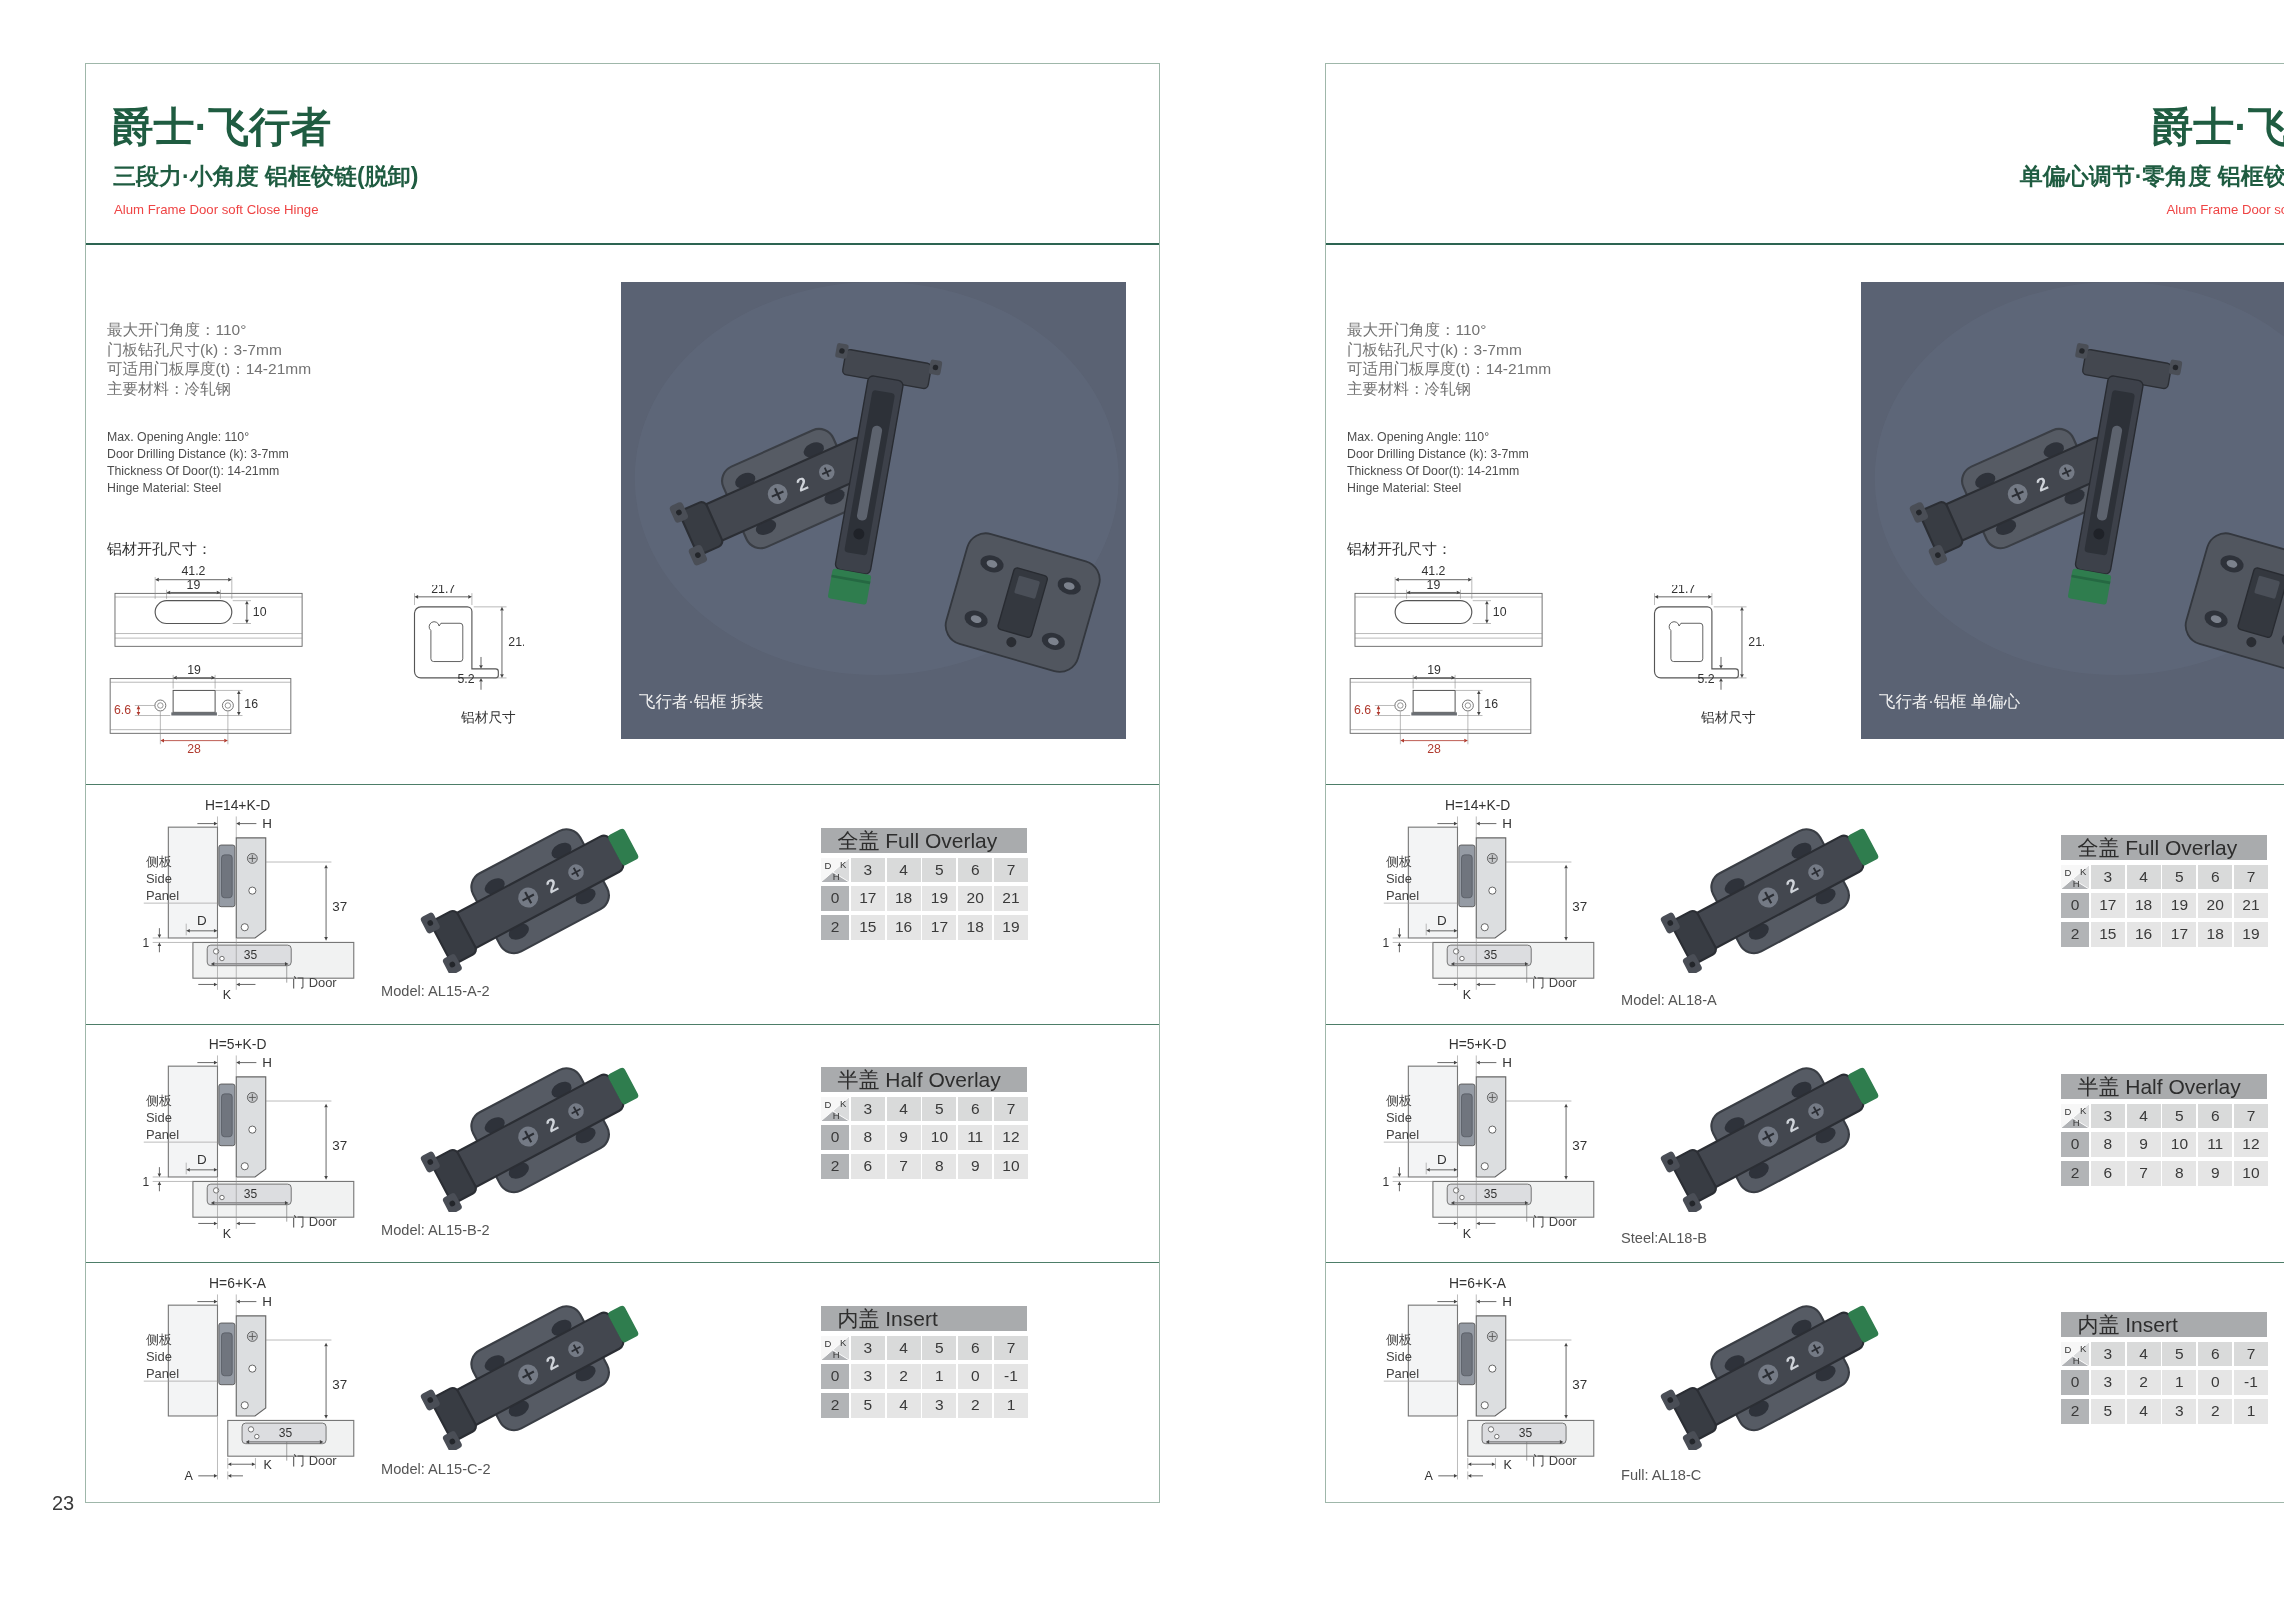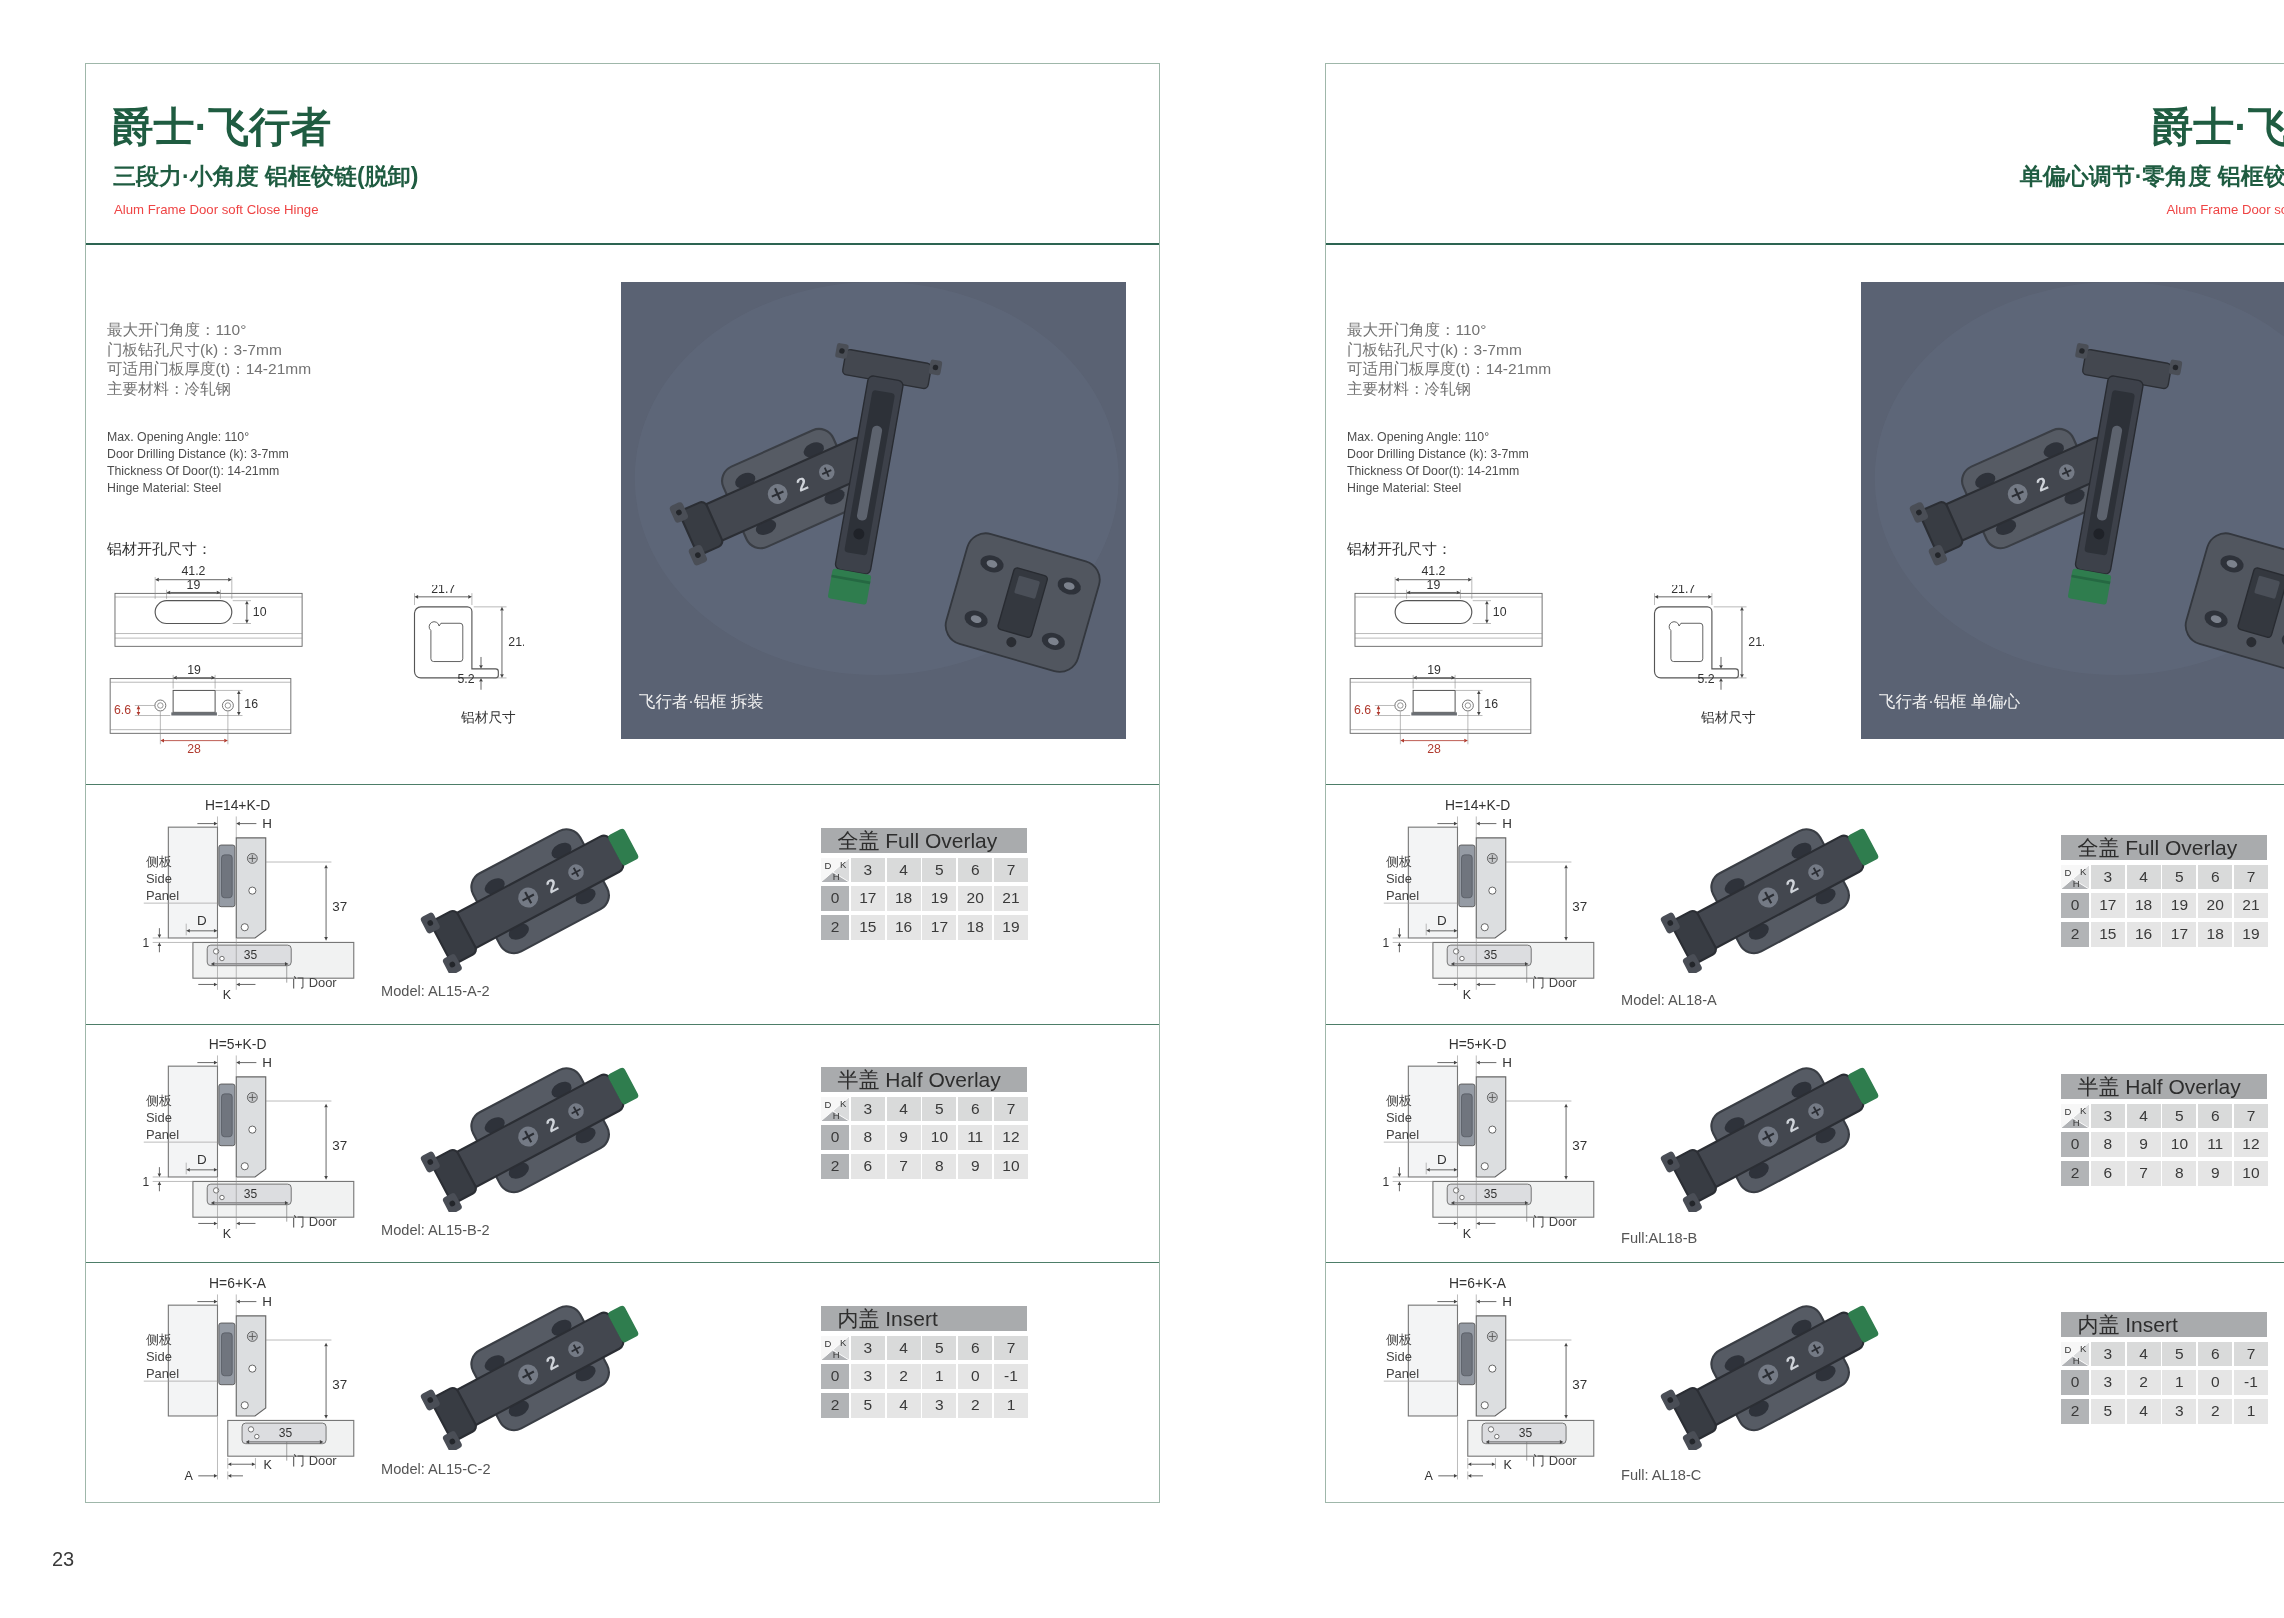--- a/index.html
+++ b/index.html
@@ -37,21 +37,21 @@
              line-height:25px;padding-left:16.4px;box-sizing:border-box;}
   .tbl-grid{margin-top:4.6px;display:grid;grid-template-columns:28px repeat(5,34px);
             grid-template-rows:24px 25px 25px;gap:4.1px 1.8px;}
   .tbl-colhead,.tbl-rowhead,.tbl-cell{display:flex;align-items:center;justify-content:center;
             font-size:15.5px;color:#3a3a3a;}
   .tbl-colhead{background:#d9dada;}
   .tbl-rowhead{background:#b2b4b6;}
   .tbl-cell{background:#e5e5e5;text-align:right;}
   .tbl-corner{background:#fff;}
   .pageno{position:absolute;font-size:20px;color:#3a3a3a;}
-  .pageno.p23{left:52px;top:1548px;text-align:right;}
+  .pageno.p23{left:52px;top:1492px;text-align:right;}
 </style>
 </head>
 <body>
 
 <div class="canvas">
 
   <div class="page left">
     <div class="title">爵士·飞行者</div>
     <div class="subtitle">三段力·小角度 铝框铰链(脱卸)</div>
     <div class="title-en">Alum Frame Door soft Close Hinge</div>
@@ -915,21 +915,21 @@
               <text x="180" y="122" font-size="26" font-weight="bold" fill="#cfd3d9">2</text>
               <rect x="288" y="88" width="26" height="48" rx="5" fill="#2f7d4e"></rect>
               <rect x="12" y="78" width="40" height="68" rx="8" fill="#383c43" stroke="#2b2e34" stroke-width="3"></rect>
               <rect x="2" y="66" width="20" height="26" rx="5" fill="#4a4e56"></rect>
               <rect x="2" y="132" width="20" height="26" rx="5" fill="#4a4e56"></rect>
               <circle cx="12" cy="79" r="4" fill="#23262b"></circle>
               <circle cx="12" cy="145" r="4" fill="#23262b"></circle>
             </g>
           </g>
         </svg></div>
-    <div class="model" style="top:1166px">Full:AL18-B</div>
+    <div class="model" style="top:1166px">Steel:AL18-B</div>
     <div class="table-wrap" style="top:1010px">
         <div class="tbl-title">半盖 Half Overlay</div>
         <div class="tbl-grid">
           <div class="tbl-corner"><svg viewBox="0 0 62 53" width="28" height="24">
               <rect width="62" height="53" fill="#f7f7f7"></rect>
               <polygon points="26,31 62,0 62,53" fill="#dadbdc"></polygon>
               <polygon points="0,53 26,31 62,53" fill="#b0b2b5"></polygon>
               <line x1="0" y1="53" x2="62" y2="0" stroke="#fff" stroke-width="2"></line>
               <line x1="26" y1="31" x2="62" y2="53" stroke="#fff" stroke-width="2"></line>
               <text x="8" y="24" font-size="21" fill="#333">D</text>

